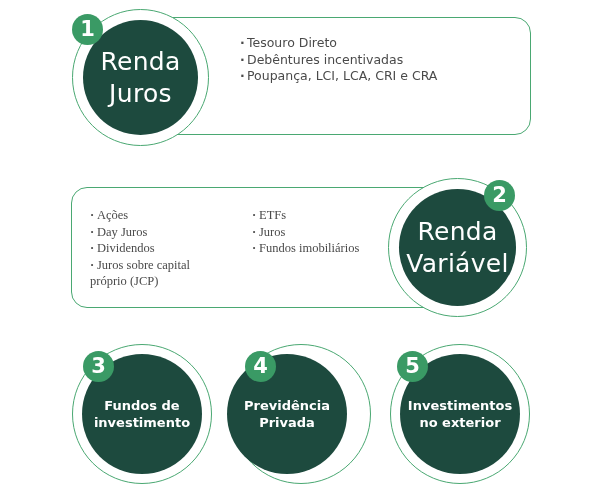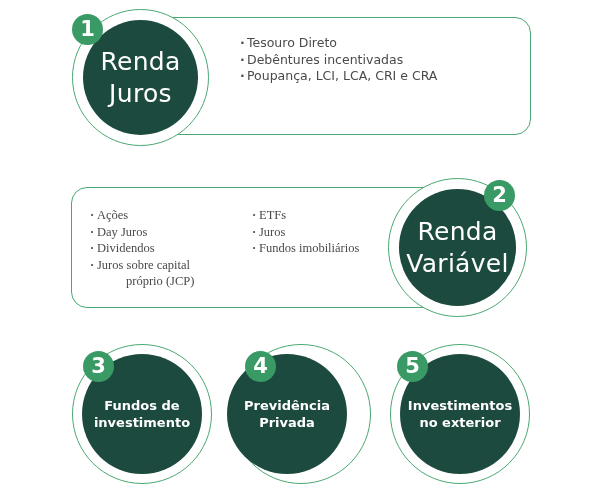--- a/index.html
+++ b/index.html
@@ -34,21 +34,21 @@
   </div>
 </div>
 <div class="badge" style="left:72px; top:14px;">1</div>
 
 <div class="box" style="left:71px; top:187px; width:390px; height:121px;font-family:Liberation Serif, serif;">
   <ul class="items" style="left:18px; top:19px;">
     <li>Ações</li>
     <li>Day Juros</li>
     <li>Dividendos</li>
     <li>Juros sobre capital</li>
-    <li style="list-style:none;margin-left:36px;" class="cont">próprio (JCP)</li>
+    <li style="list-style:none;" class="cont">próprio (JCP)</li>
   </ul>
   <ul class="items" style="left:180px; top:19px;">
     <li>ETFs</li>
     <li>Juros</li>
     <li>Fundos imobiliários</li>
   </ul>
 </div>
 <div class="ring" style="left:388px; top:178px; width:139px; height:139px;"></div>
 <div class="disc" style="left:399px; top:189px; width:117px; height:117px;">
   <div class="big-title">

